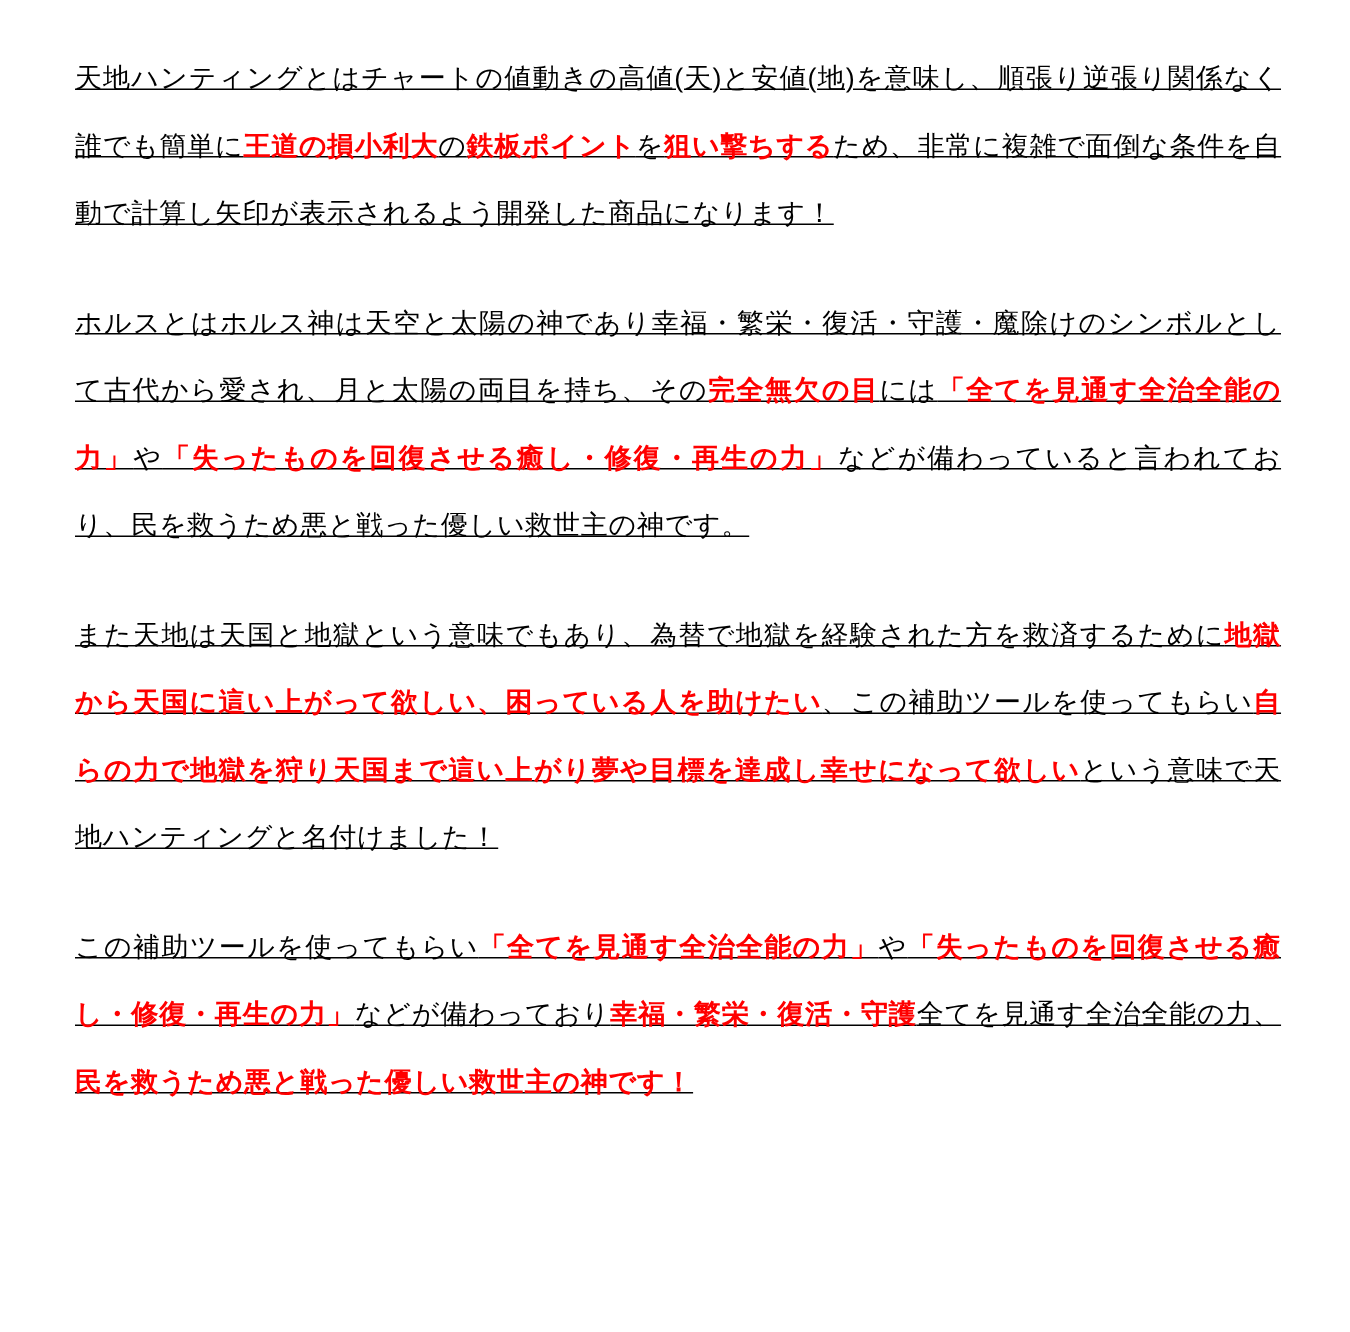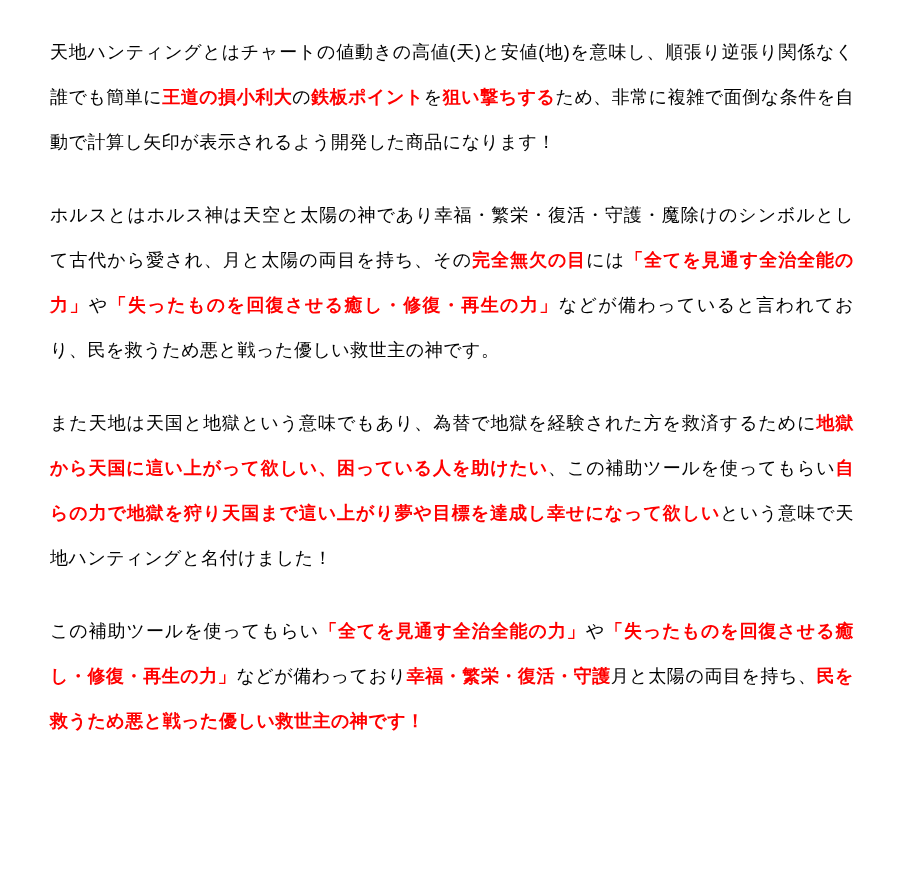--- a/index.html
+++ b/index.html
@@ -11,20 +11,21 @@
     margin: 0;
     padding: 0;
     background: var(--bg);
   }
   .page {
     width: 900px;
     height: 736px;
     box-sizing: border-box;
     background: var(--bg);
     overflow: hidden;
+    text-decoration: underline;
   }
   .doc {
     box-sizing: border-box;
     padding: 30px 46px 30px 50px;
     font-family: "Liberation Sans", "DejaVu Sans", sans-serif;
     font-size: 18px;
     line-height: 2.5;
     color: var(--text);
     text-align: justify;
     letter-spacing: 0.5px;
@@ -46,15 +47,15 @@
 </style>
 </head>
 <body>
 
 <div class="page">
   <div class="doc">
 
   <p class="para"><span class="seg">天地ハンティングとはチャートの値動きの高値(天)と安値(地)を意味し、順張り逆張り関係なく誰でも簡単に</span><span class="seg red">王道の損小利大</span><span class="seg">の</span><span class="seg red">鉄板ポイント</span><span class="seg">を</span><span class="seg red">狙い撃ちする</span><span class="seg">ため、非常に複雑で面倒な条件を自動で計算し矢印が表示されるよう開発した商品になります！</span></p>
       <p class="para"><span class="seg">ホルスとはホルス神は天空と太陽の神であり幸福・繁栄・復活・守護・魔除けのシンボルとして古代から愛され、月と太陽の両目を持ち、その</span><span class="seg red">完全無欠の目</span><span class="seg">には</span><span class="seg red">「全てを見通す全治全能の力」</span><span class="seg">や</span><span class="seg red">「失ったものを回復させる癒し・修復・再生の力」</span><span class="seg">などが備わっていると言われており、民を救うため悪と戦った優しい救世主の神です。</span></p>
       <p class="para"><span class="seg">また天地は天国と地獄という意味でもあり、為替で地獄を経験された方を救済するために</span><span class="seg red">地獄から天国に這い上がって欲しい、困っている人を助けたい</span><span class="seg">、この補助ツールを使ってもらい</span><span class="seg red">自らの力で地獄を狩り天国まで這い上がり夢や目標を達成し幸せになって欲しい</span><span class="seg">という意味で天地ハンティングと名付けました！</span></p>
-      <p class="para"><span class="seg">この補助ツールを使ってもらい</span><span class="seg red">「全てを見通す全治全能の力」</span><span class="seg">や</span><span class="seg red">「失ったものを回復させる癒し・修復・再生の力」</span><span class="seg">などが備わっており</span><span class="seg red">幸福・繁栄・復活・守護</span><span class="seg">月と太陽の両目を持ち、</span><span class="seg red">民を救うため悪と戦った優しい救世主の神です！</span></p>
+      <p class="para"><span class="seg">この補助ツールを使ってもらい</span><span class="seg red">「全てを見通す全治全能の力」</span><span class="seg">や</span><span class="seg red">「失ったものを回復させる癒し・修復・再生の力」</span><span class="seg">などが備わっており</span><span class="seg red">幸福・繁栄・復活・守護</span><span class="seg">全てを見通す全治全能の力、</span><span class="seg red">民を救うため悪と戦った優しい救世主の神です！</span></p>
     </div>
 </div>
 
 </body></html>

